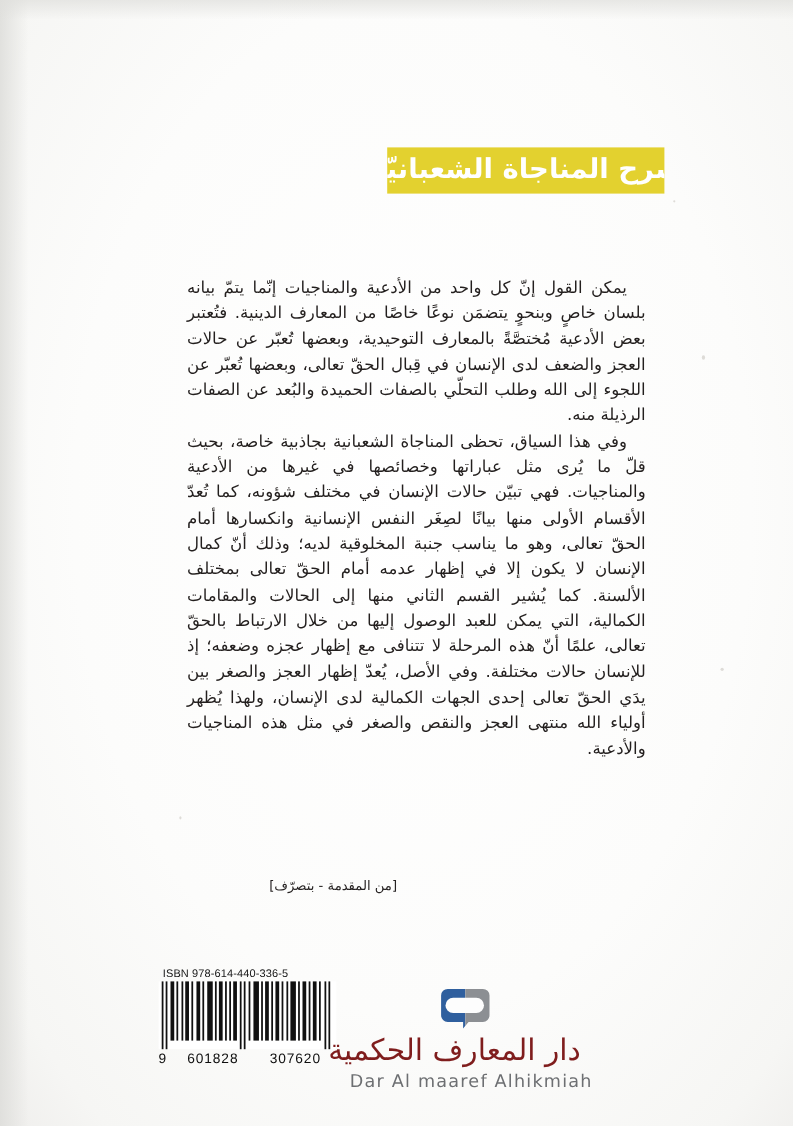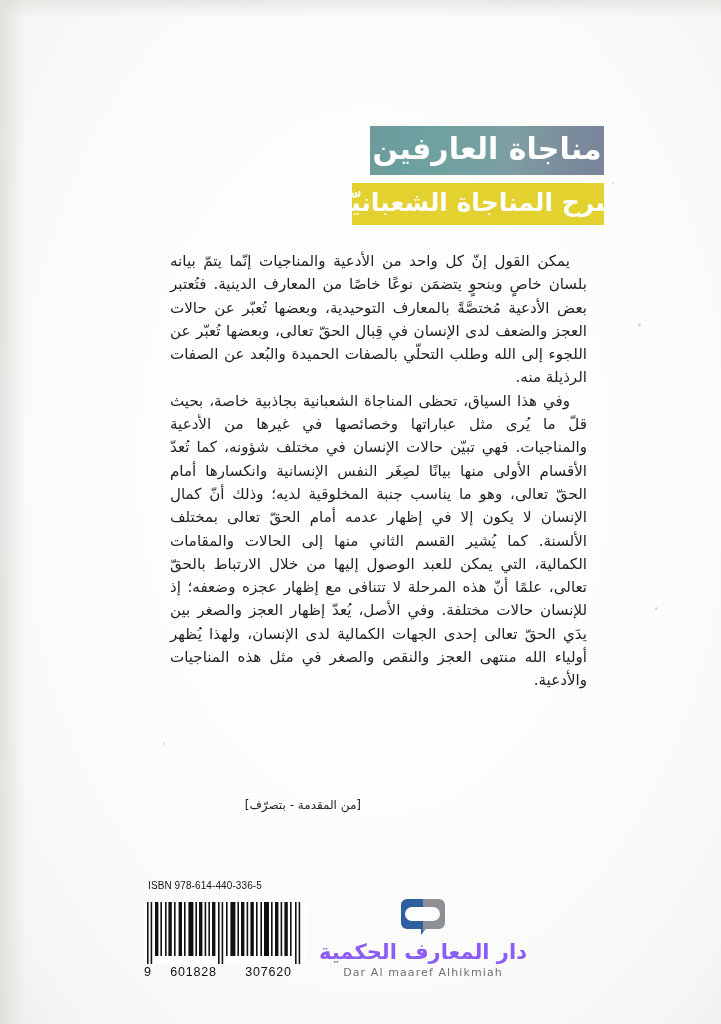--- a/index.html
+++ b/index.html
@@ -124,21 +124,21 @@
     left: 140px;
     top: 880px;
     width: 168px;
     direction: ltr;
   }
   #isbn-text {
     font-family: "Liberation Sans", sans-serif;
     font-size: 10px;
     color: #141414;
     letter-spacing: 0.1px;
-    margin-bottom: 11px;
+    margin-bottom: 1px;
     margin-left: 8px;
     white-space: nowrap;
   }
   #barcode-bars {
     height: 62px;
     width: 162px;
     margin-left: 4px;
     background-repeat: no-repeat;
     background-size: 100% 100%;
   }
@@ -165,30 +165,30 @@
     text-align: center;
     direction: rtl;
   }
   #logo-mark {
     width: 46px;
     height: 38px;
     margin: 0 auto 5px auto;
     position: relative;
   }
   #publisher-name-ar {
-    color: #8b5cf6;
-    font-size: 21px;
-    font-weight: 700;
+    color: #7f1d1d;
+    font-size: 27px;
+    font-weight: 400;
     line-height: 1.1;
     letter-spacing: 0px;
     white-space: nowrap;
   }
   #publisher-name-en {
     color: #6d6f72;
-    font-size: 11px;
+    font-size: 16px;
     font-weight: 400;
     letter-spacing: 1.1px;
     direction: ltr;
     margin-top: 2px;
     white-space: nowrap;
   }
   .speck {
     position: absolute;
     background: #dedcd8;
     border-radius: 50%;
@@ -203,23 +203,20 @@
   <div id="paper-texture"></div>
   <div id="left-edge-shade"></div>
   <div id="top-edge-shade"></div>
 
   <div class="speck" style="left:638px;top:323px;width:3px;height:4px;"></div>
   <div class="speck" style="left:655px;top:607px;width:3px;height:3px;"></div>
   <div class="speck" style="left:163px;top:742px;width:2px;height:3px;"></div>
   <div class="speck" style="left:612px;top:182px;width:2px;height:2px;"></div>
 
   <div id="title-block">
-    <div id="banner-main">
-      <span id="banner-main-text">مناجاة العارفين</span>
-    </div>
     <div id="banner-sub">
       <span id="banner-sub-text">شرح المناجاة الشعبانيّة</span>
     </div>
   </div>
 
   <div id="body-copy">
     <p>يمكن القول إنّ كل واحد من الأدعية والمناجيات إنّما يتمّ بيانه بلسان خاصٍ وبنحوٍ يتضمَن نوعًا خاصًا من المعارف الدينية. فتُعتبر بعض الأدعية مُختصَّةً بالمعارف التوحيدية، وبعضها تُعبّر عن حالات العجز والضعف لدى الإنسان في قِبال الحقّ تعالى، وبعضها تُعبّر عن اللجوء إلى الله وطلب التحلّي بالصفات الحميدة والبُعد عن الصفات الرذيلة منه.</p>
     <p>وفي هذا السياق، تحظى المناجاة الشعبانية بجاذبية خاصة، بحيث قلّ ما يُرى مثل عباراتها وخصائصها في غيرها من الأدعية والمناجيات. فهي تبيّن حالات الإنسان في مختلف شؤونه، كما تُعدّ الأقسام الأولى منها بيانًا لصِغَر النفس الإنسانية وانكسارها أمام الحقّ تعالى، وهو ما يناسب جنبة المخلوقية لديه؛ وذلك أنّ كمال الإنسان لا يكون إلا في إظهار عدمه أمام الحقّ تعالى بمختلف الألسنة. كما يُشير القسم الثاني منها إلى الحالات والمقامات الكمالية، التي يمكن للعبد الوصول إليها من خلال الارتباط بالحقّ تعالى، علمًا أنّ هذه المرحلة لا تتنافى مع إظهار عجزه وضعفه؛ إذ للإنسان حالات مختلفة. وفي الأصل، يُعدّ إظهار العجز والصغر بين يدَي الحقّ تعالى إحدى الجهات الكمالية لدى الإنسان، ولهذا يُظهر أولياء الله منتهى العجز والنقص والصغر في مثل هذه المناجيات والأدعية.</p>
   </div>
 

